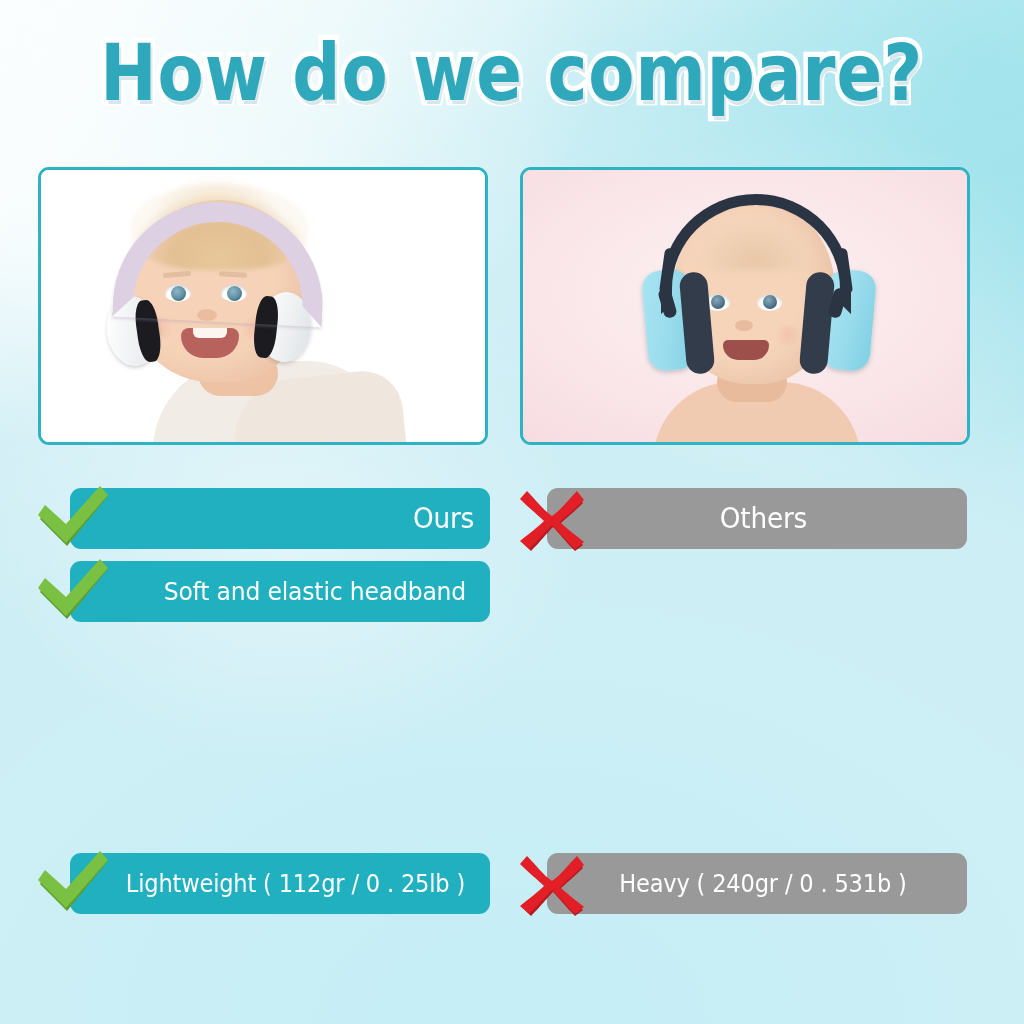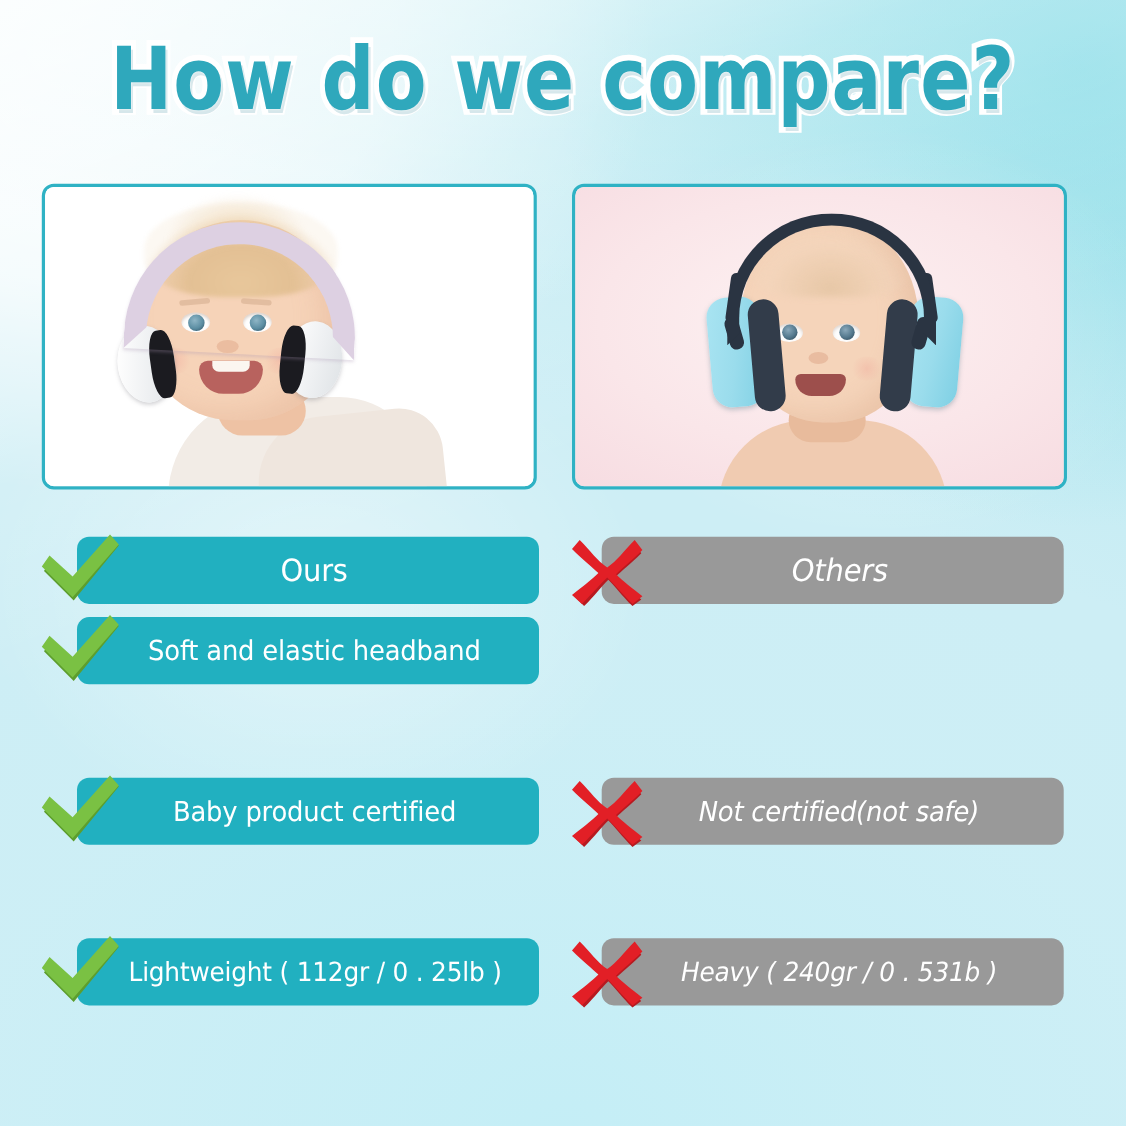--- a/index.html
+++ b/index.html
@@ -362,22 +362,22 @@
   .pill {
     position: absolute;
     inset: 0;
     border-radius: 11px;
     display: flex;
     align-items: center;
     justify-content: center;
     box-sizing: border-box;
     padding: 0 14px 0 26px;
   }
-  .pill-ours   { background: #21b0c0; }
-  .pill-others { background: #999999; font-style: italic; }
+  .pill-ours   { background: #21b0c0; justify-content: flex-end; }
+  .pill-others { background: #999999; }
 
   .pill-label {
     color: #ffffff;
     font-family: "DejaVu Sans", sans-serif;
     font-size: 25px;
     font-weight: 400;
     line-height: 1;
     white-space: nowrap;
     letter-spacing: -0.2px;
     transform: scaleX(0.94);
@@ -507,42 +507,20 @@
             <path d="M2 32 L9 22 L30 41 L64 3 L72 12 L30 60 Z" fill="#7ac143"></path>
           </svg>
         </span>
       </div>
     </div>
 
     <div class="row">
     </div>
 
     <div class="row">
-      <div class="col col-ours">
-        <div class="pill pill-ours">
-          <span class="pill-label">Baby product certified</span>
-        </div>
-        <span class="mark mark-check">
-          <svg viewBox="0 0 76 72">
-            <path d="M4 36 L10 27 L30 45 L66 6 L72 13 L31 63 Z" fill="#5d9e2e"></path>
-            <path d="M2 32 L9 22 L30 41 L64 3 L72 12 L30 60 Z" fill="#7ac143"></path>
-          </svg>
-        </span>
-      </div>
-      <div class="col col-others">
-        <div class="pill pill-others">
-          <span class="pill-label">Not certified(not safe)</span>
-        </div>
-        <span class="mark mark-x">
-          <svg viewBox="0 0 76 72">
-            <path d="M14 12 C24 22 30 30 38 36 C46 30 52 22 62 12 L68 20 C58 30 50 36 44 42 C50 48 58 54 68 62 L60 68 C50 58 44 50 38 44 C32 50 26 58 16 68 L8 60 C18 52 26 46 32 40 C26 34 18 28 8 18 Z" fill="#b71a20"></path>
-            <path d="M12 8 C22 18 28 27 37 33 C46 27 52 18 62 8 L69 17 C59 27 51 33 45 39 C51 45 59 51 69 59 L60 66 C50 56 43 48 37 42 C31 48 24 56 14 66 L5 58 C15 50 23 44 29 38 C23 32 15 26 5 16 Z" fill="#e21f26"></path>
-          </svg>
-        </span>
-      </div>
     </div>
 
     <div class="row">
     </div>
 
 
     <div class="row row-last">
       <div class="col col-ours">
         <div class="pill pill-ours">
           <span class="pill-label">Lightweight ( 112gr / 0 . 25lb )</span>

